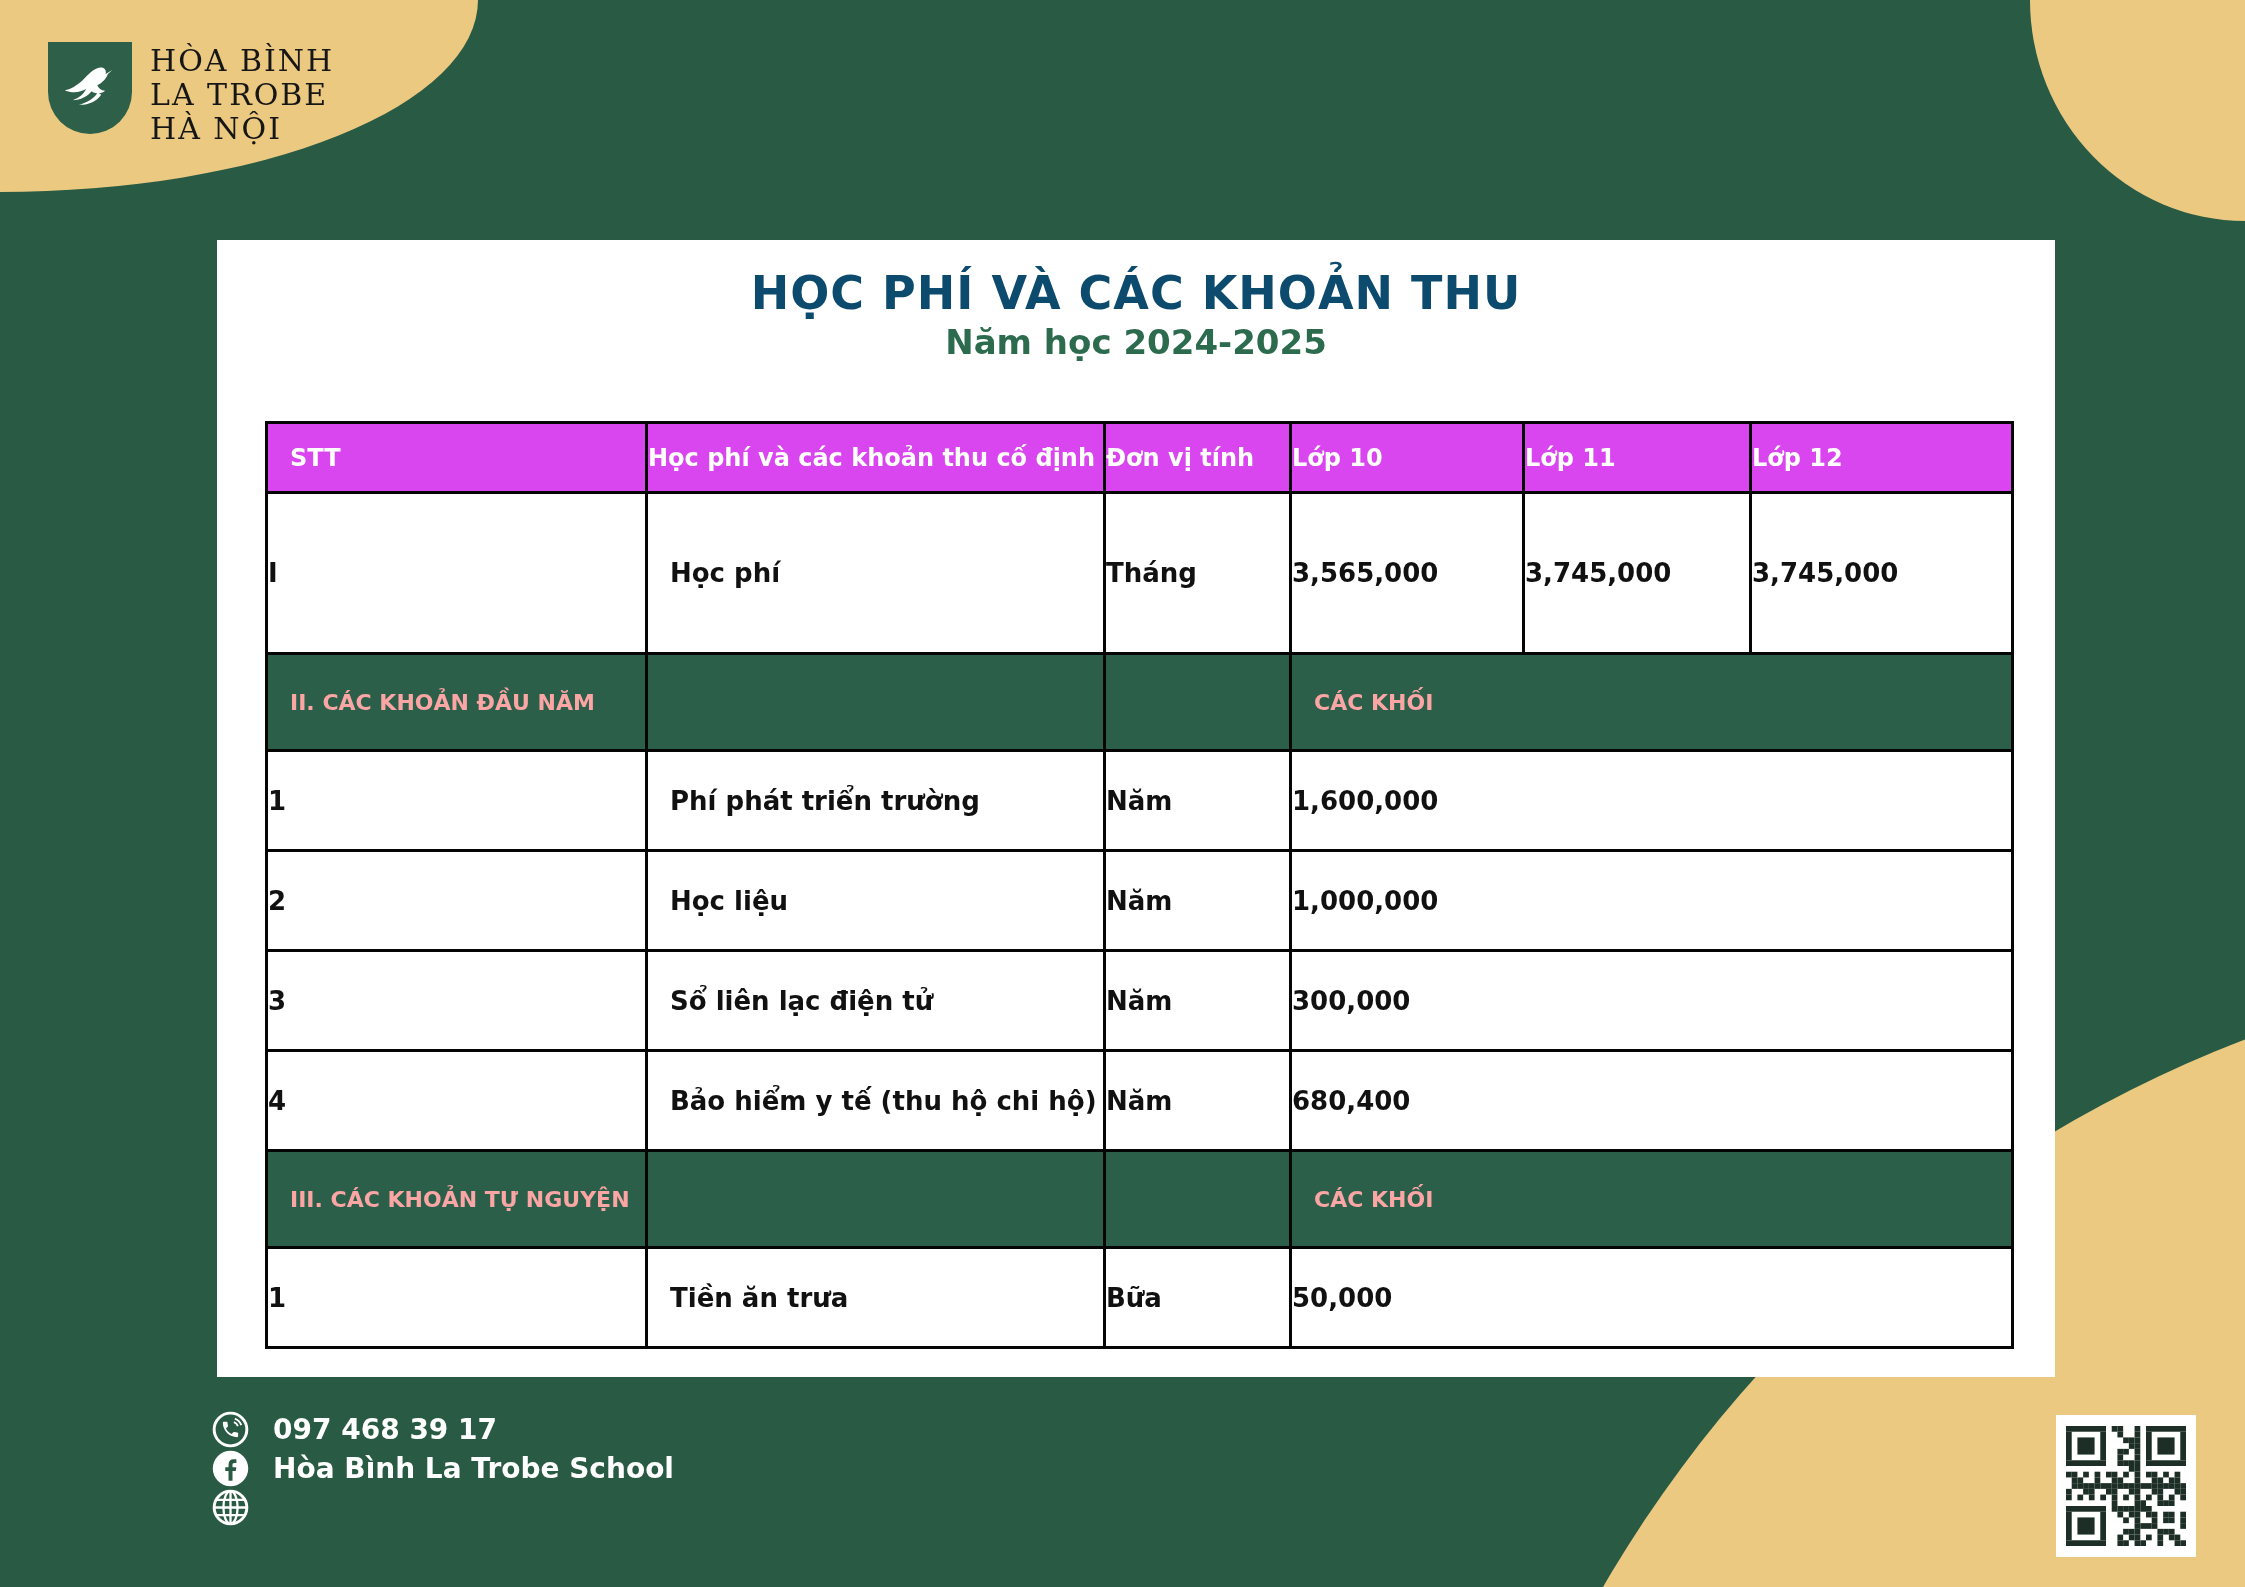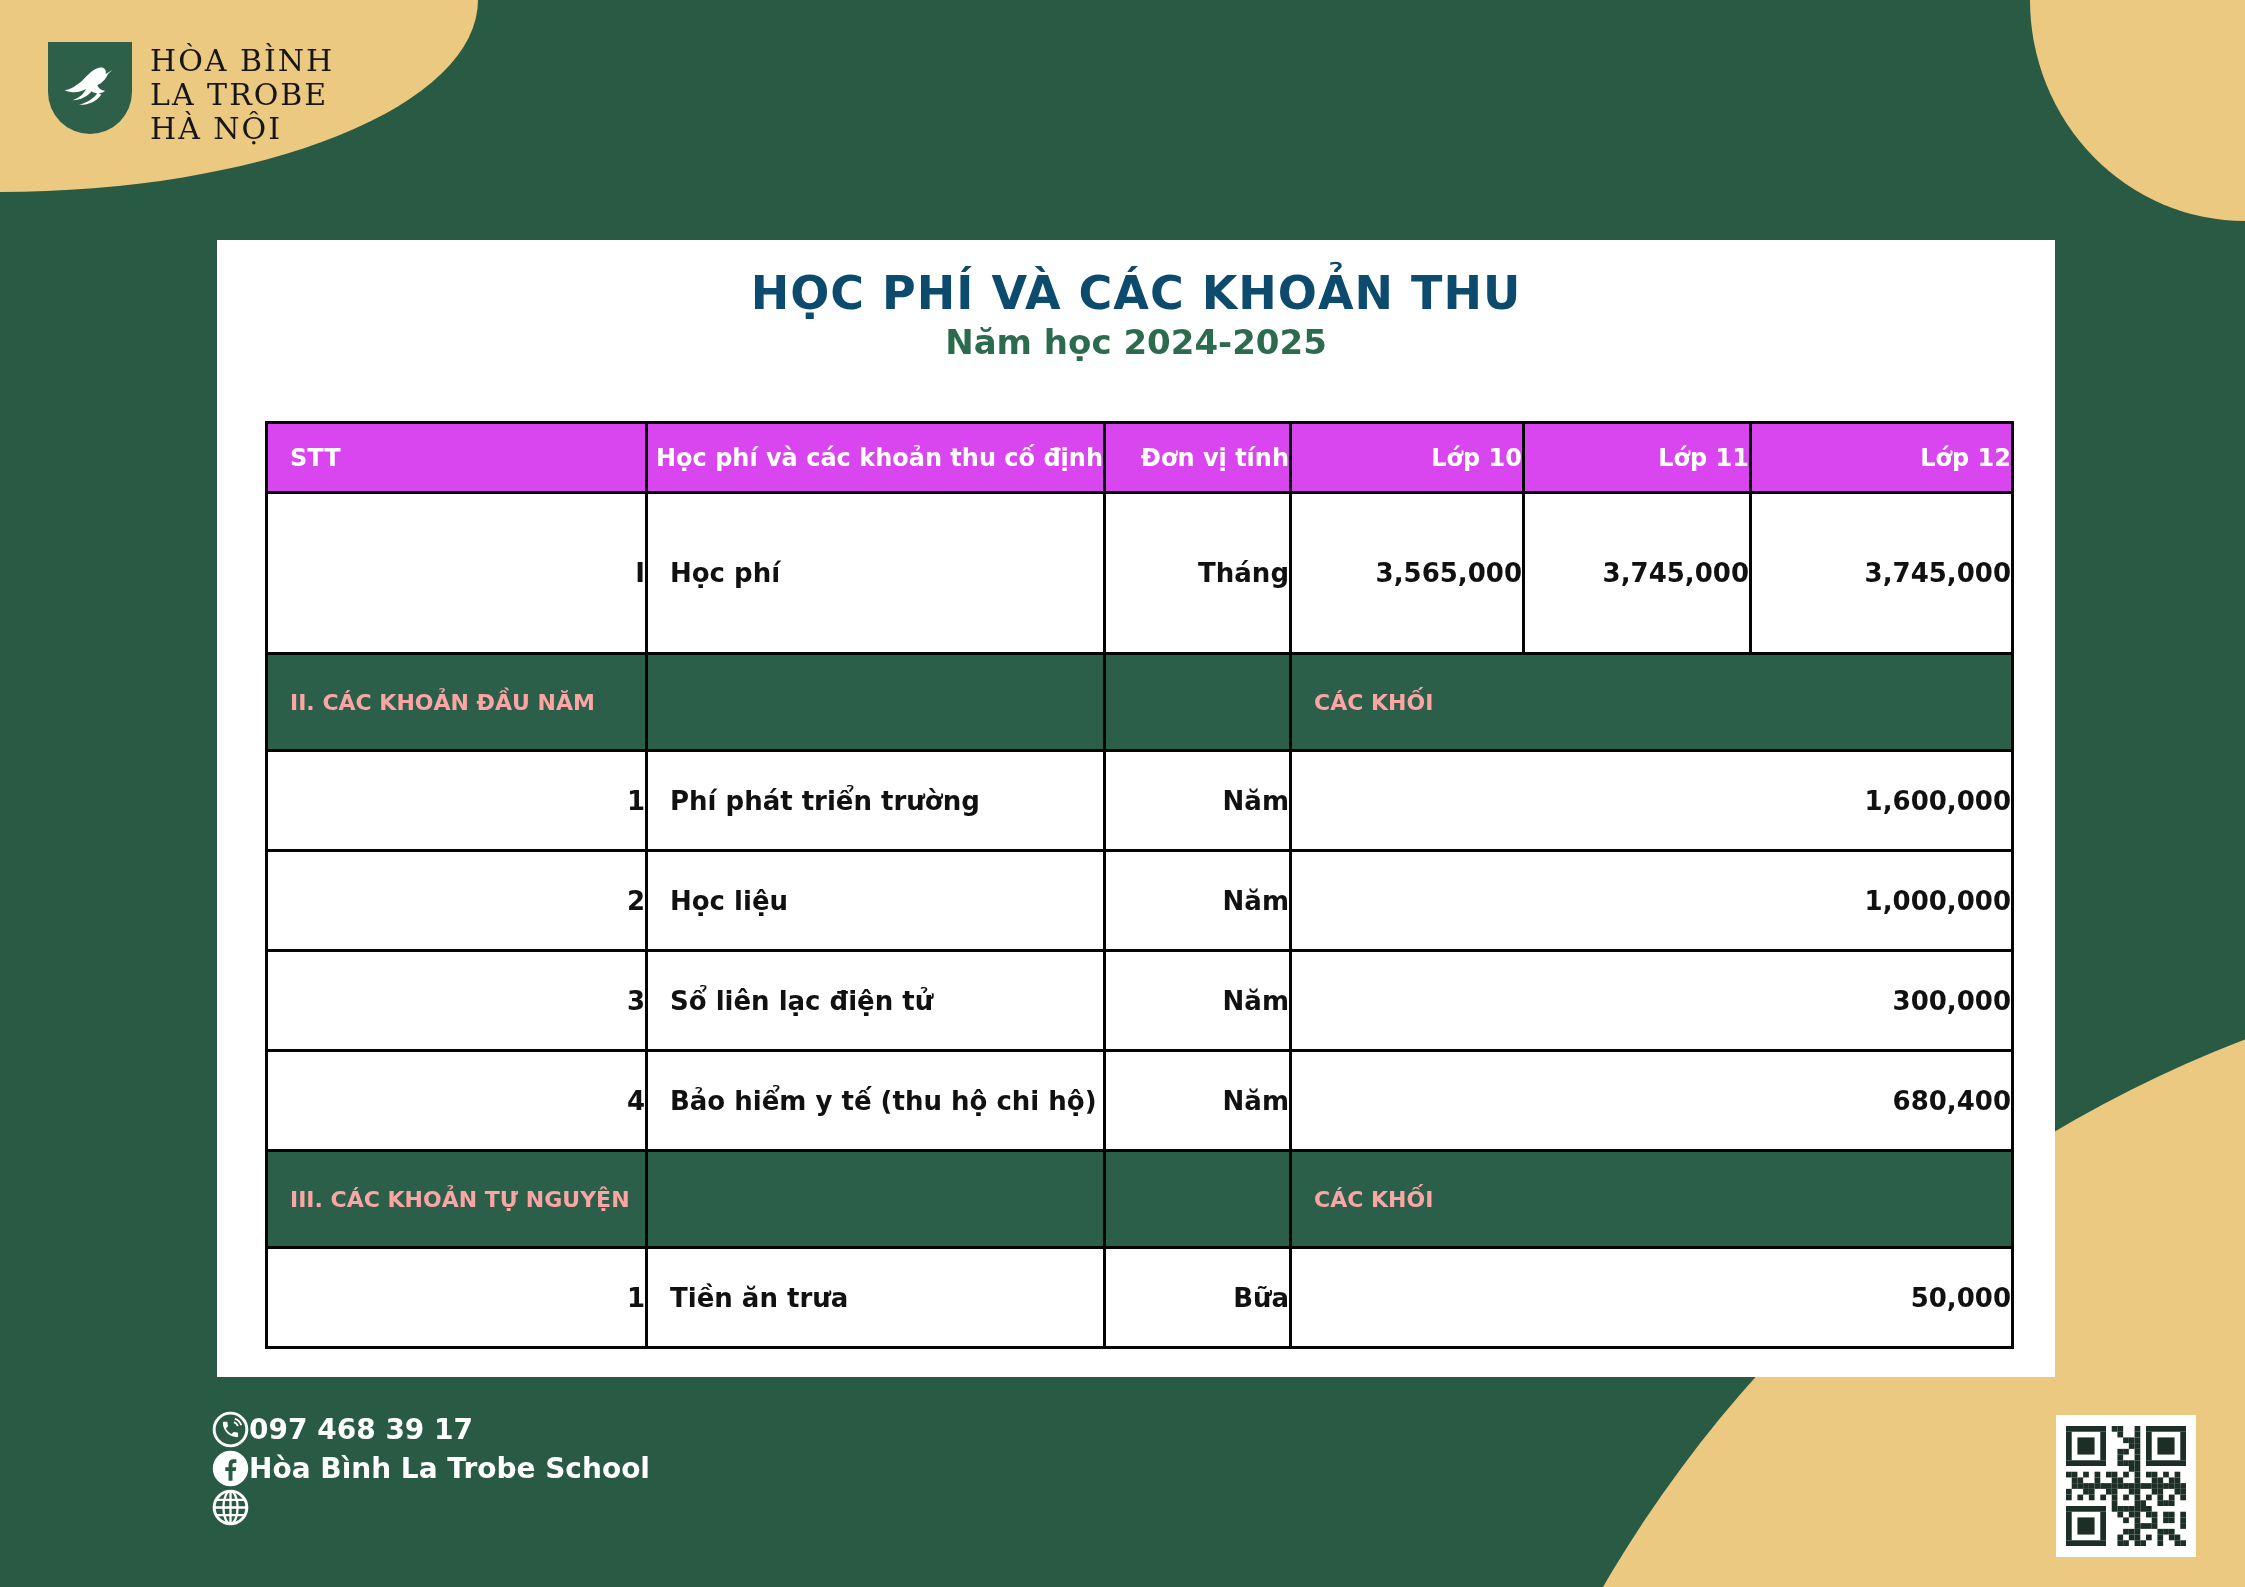--- a/index.html
+++ b/index.html
@@ -18,32 +18,32 @@
   .logo-text{font-family:"DejaVu Serif","Liberation Serif",serif;color:#161616;font-size:30px;line-height:34px;letter-spacing:2px;font-weight:400;padding-top:2px;}
 
   
   .card{position:absolute;left:217px;top:240px;width:1838px;height:1137px;background:#ffffff;}
   .card-title{margin-top:26px;text-align:center;color:#0c4a6e;font-size:46px;font-weight:800;letter-spacing:1px;}
   .card-subtitle{margin-top:2px;text-align:center;color:#2D6B4F;font-size:34px;font-weight:800;}
 
   
   table.fees{position:absolute;left:48px;top:181px;width:1746px;height:926px;border-collapse:collapse;table-layout:fixed;}
   table.fees td,table.fees th{border:3px solid #050505;padding:0;vertical-align:middle;
-      font-size:26px;font-weight:700;color:#111;text-align:right;overflow:hidden;}
+      font-size:26px;font-weight:700;color:#111;text-align:left;overflow:hidden;}
   tr.head{height:70px;}
   tr.head th{background:#d946ef;color:#fff;font-size:24px;}
   tr.tall{height:161px;}
   tr.section{height:97px;}
   tr.section td{background:#2C5F4A;color:#fca5a5;font-size:22px;}
   tr.r{height:100px;}
   .al{text-align:left !important;padding-left:22px !important;}
 
   
   .contacts{position:absolute;left:212px;top:1410px;}
-  .contact-row{display:flex;align-items:center;gap:0;height:39px;color:#fff;font-size:28px;font-weight:700;}
+  .contact-row{display:flex;align-items:center;gap:24px;height:39px;color:#fff;font-size:28px;font-weight:700;}
   .cicon{width:37px;height:37px;flex:0 0 37px;}
 
   
   .qr-box{position:absolute;left:2056px;top:1415px;width:140px;height:142px;background:#fff;display:flex;align-items:center;justify-content:center;}
 </style>
 </head>
 <body>
 
 <div id="poster">
 

